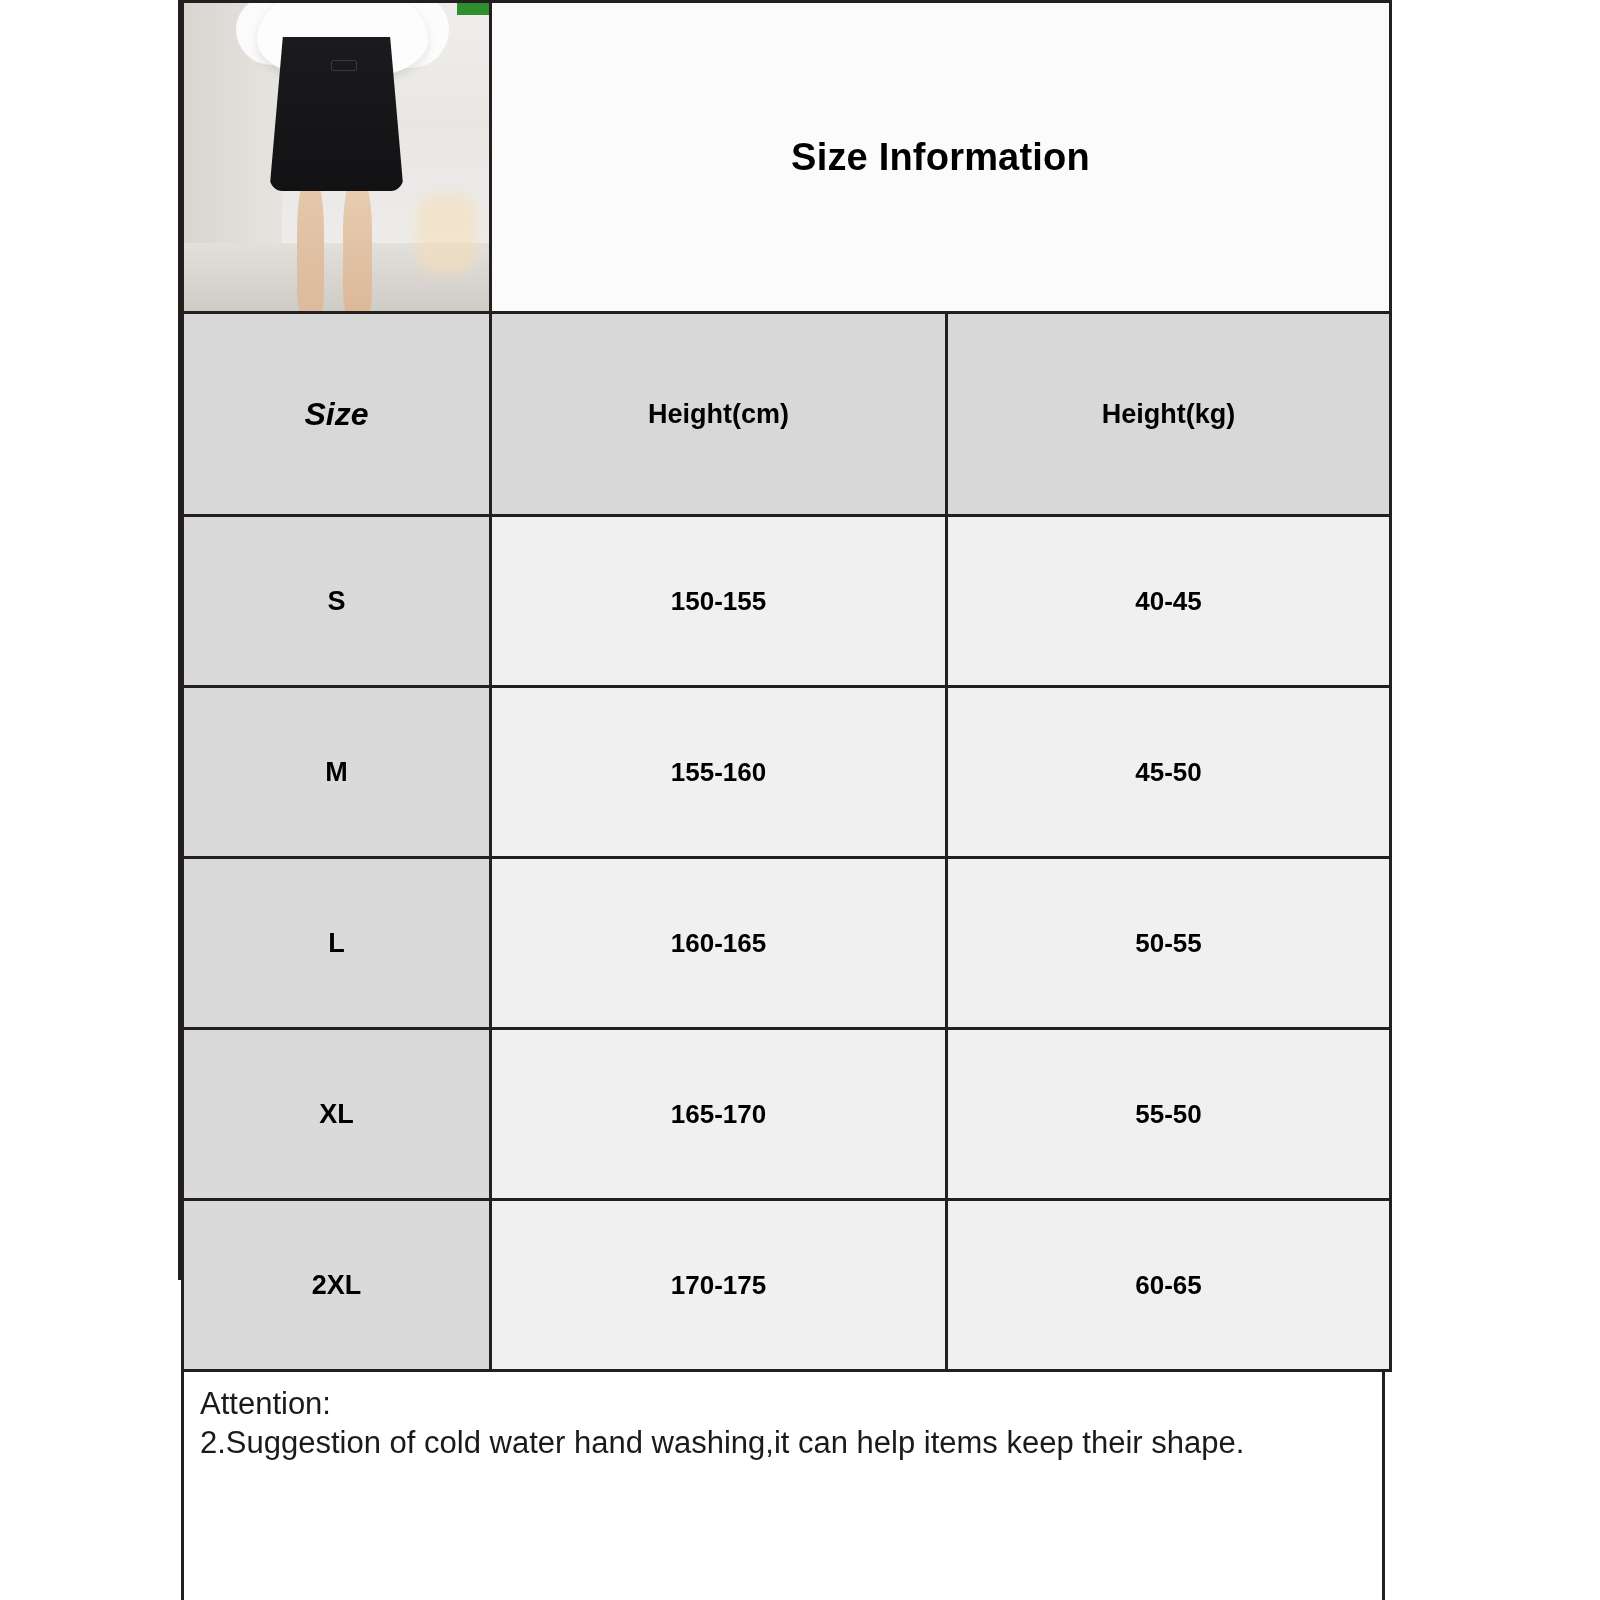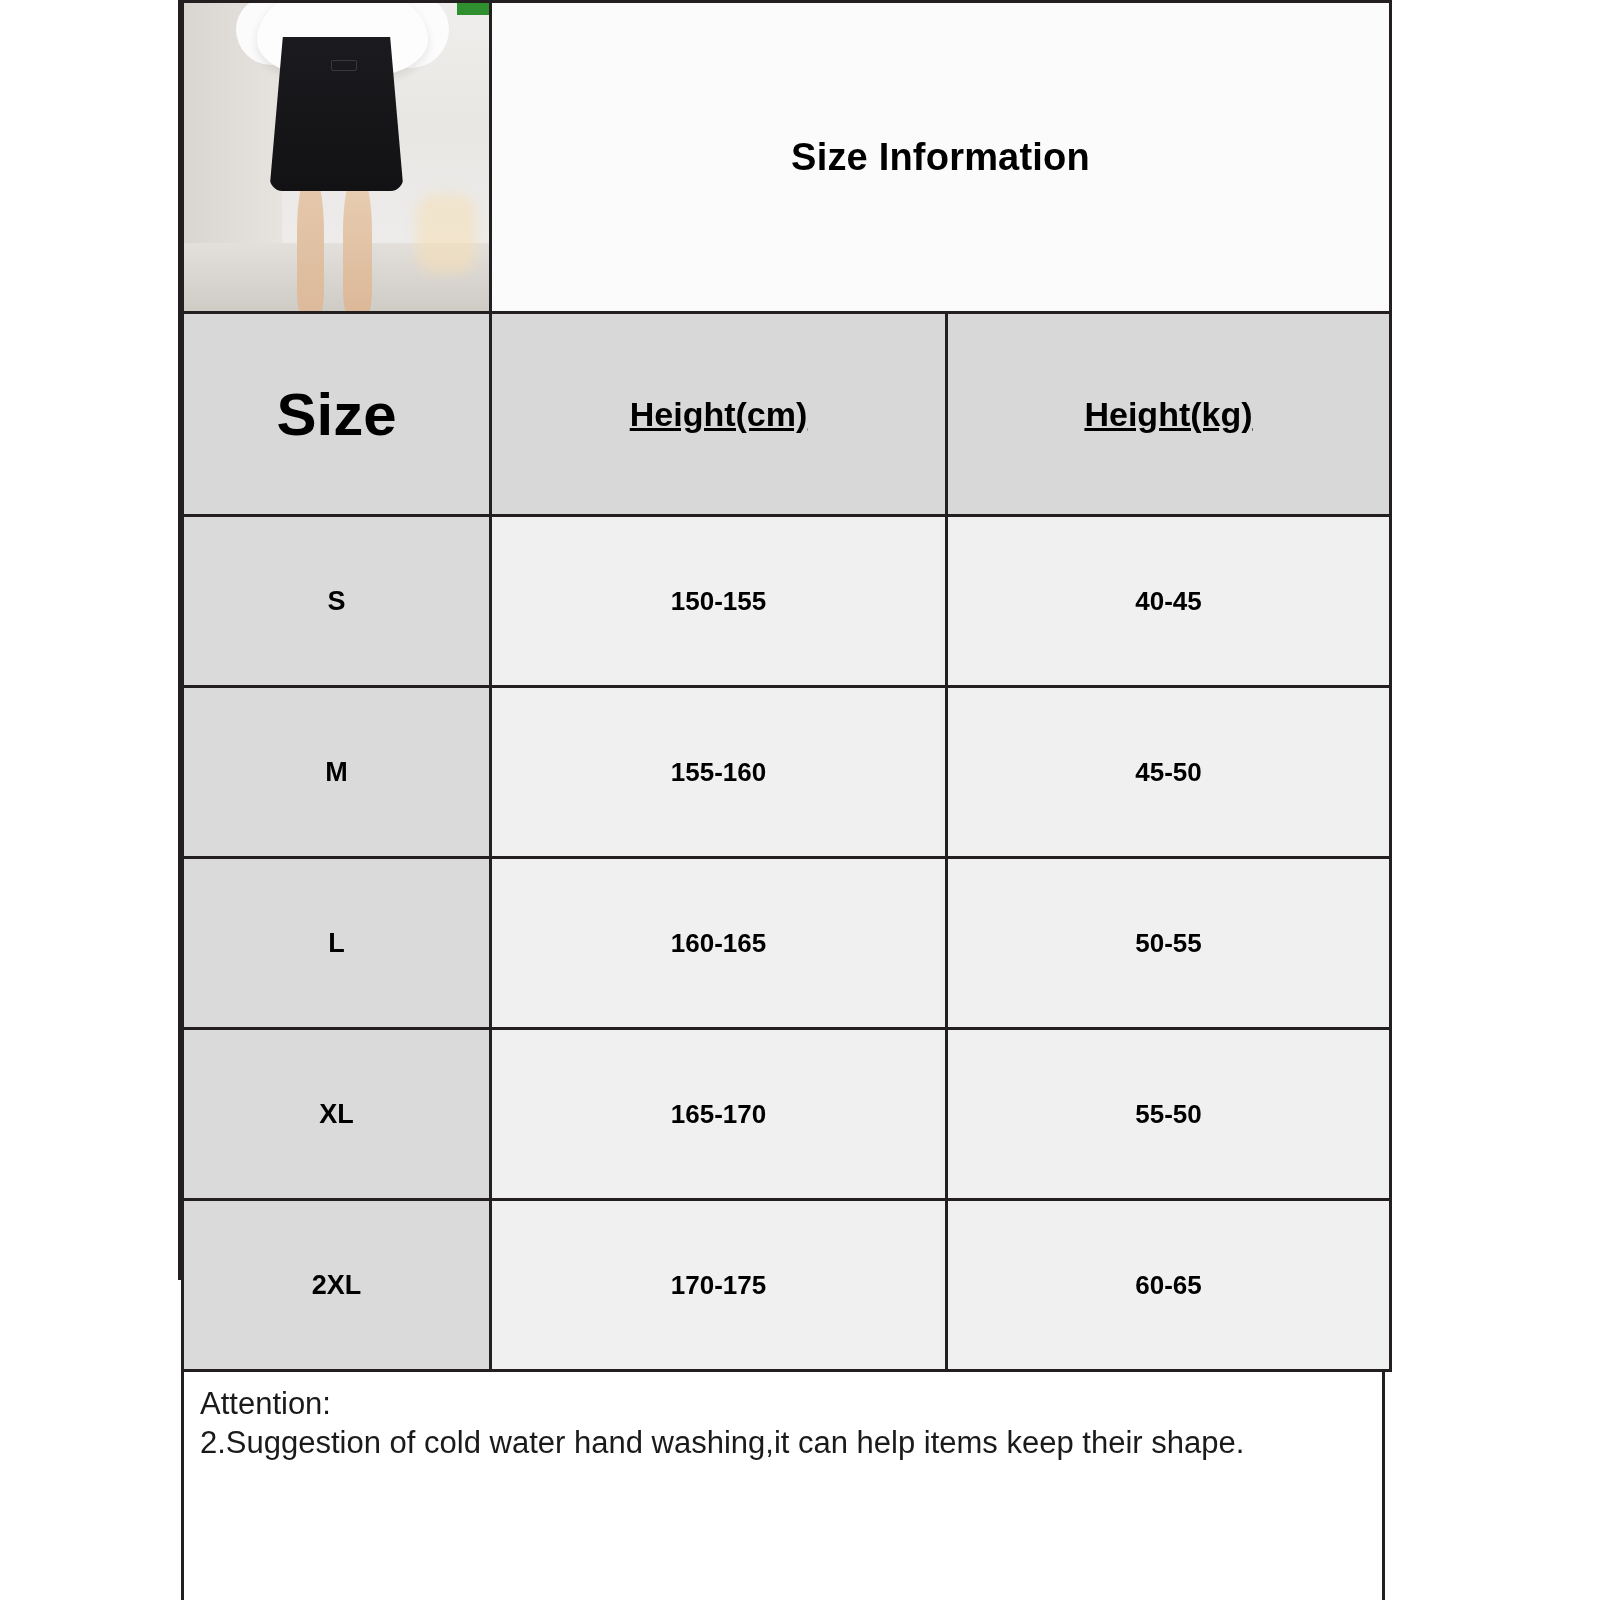--- a/index.html
+++ b/index.html
@@ -158,28 +158,28 @@
     background: #fbfbfb;
     font-size: 38px;
     font-weight: bold;
     letter-spacing: 0.2px;
   }
 
   
   .hdr-size {
     background: #d8d8d8;
     height: 200px;
-    font-size: 60px;
-    font-weight: bold;
+    font-size: 32px;
+    font-weight: bold;
+    font-style: italic;
   }
   .hdr-col {
     background: #d8d8d8;
-    font-size: 34px;
-    font-weight: bold;
-    text-decoration: underline;
+    font-size: 27px;
+    font-weight: bold;
   }
 
   
   .row-size {
     background: #dadada;
     font-size: 27px;
     font-weight: bold;
     height: 168px;
   }
   .row-val {

